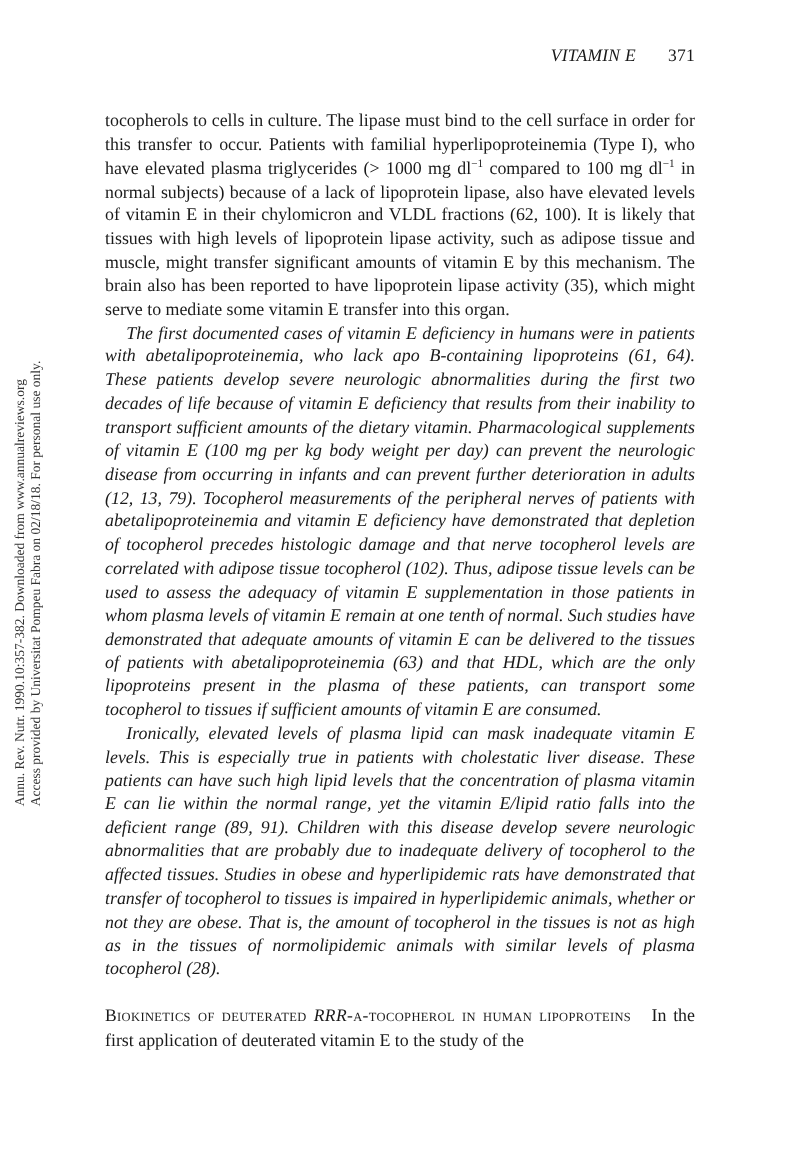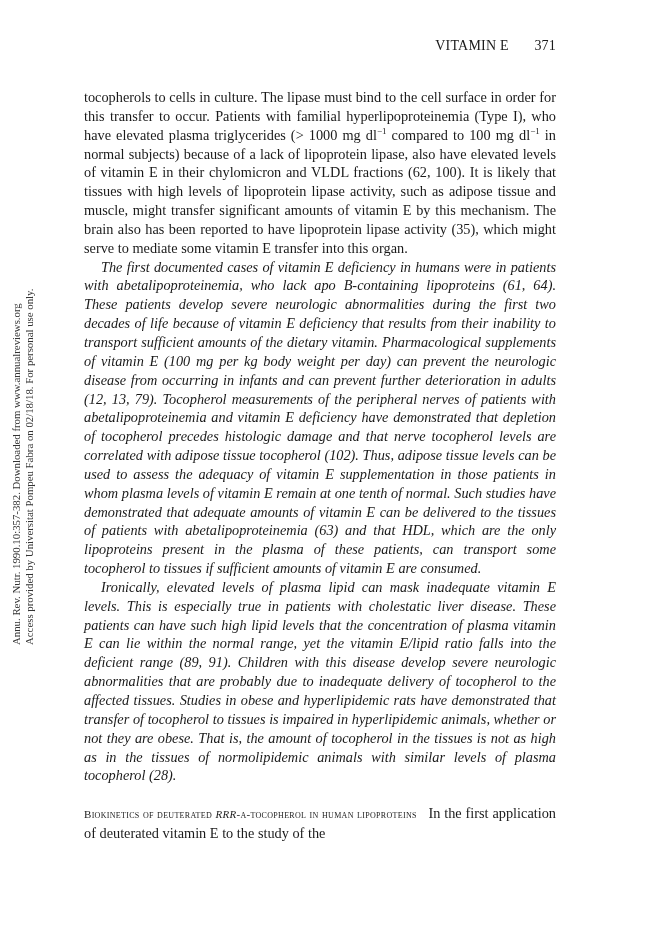--- a/index.html
+++ b/index.html
@@ -15,21 +15,21 @@
       font-family: "Liberation Serif", "DejaVu Serif", serif;
       color: #1a1a1a;
     }
     .running-head {
       position: absolute;
       top: 38px;
       right: 92px;
       font-size: 14px;
       letter-spacing: 0.2px;
     }
-    .running-head .title { margin-right: 22px; }
+    .running-head .title { margin-right: 22px; font-style: italic; }
     .body-text {
       position: absolute;
       left: 84px;
       top: 88px;
       width: 472px;
       font-size: 14.3px;
       line-height: 18.85px;
       text-align: justify;
       hyphens: none;
     }
@@ -38,21 +38,21 @@
     }
     .body-text p.indent {
       text-indent: 17px;
       font-style: italic;
     }
     .section-head {
       margin-top: 19px !important;
     }
     .smallcaps {
       font-variant: small-caps;
-      font-size: 11px;
+      font-size: 14px;
       letter-spacing: 0.3px;
     }
     .smallcaps i { font-style: italic; }
     .sidebar {
       position: absolute;
       left: 10px;
       top: 645px;
       transform-origin: 0 0;
       transform: rotate(-90deg);
       width: 420px;

